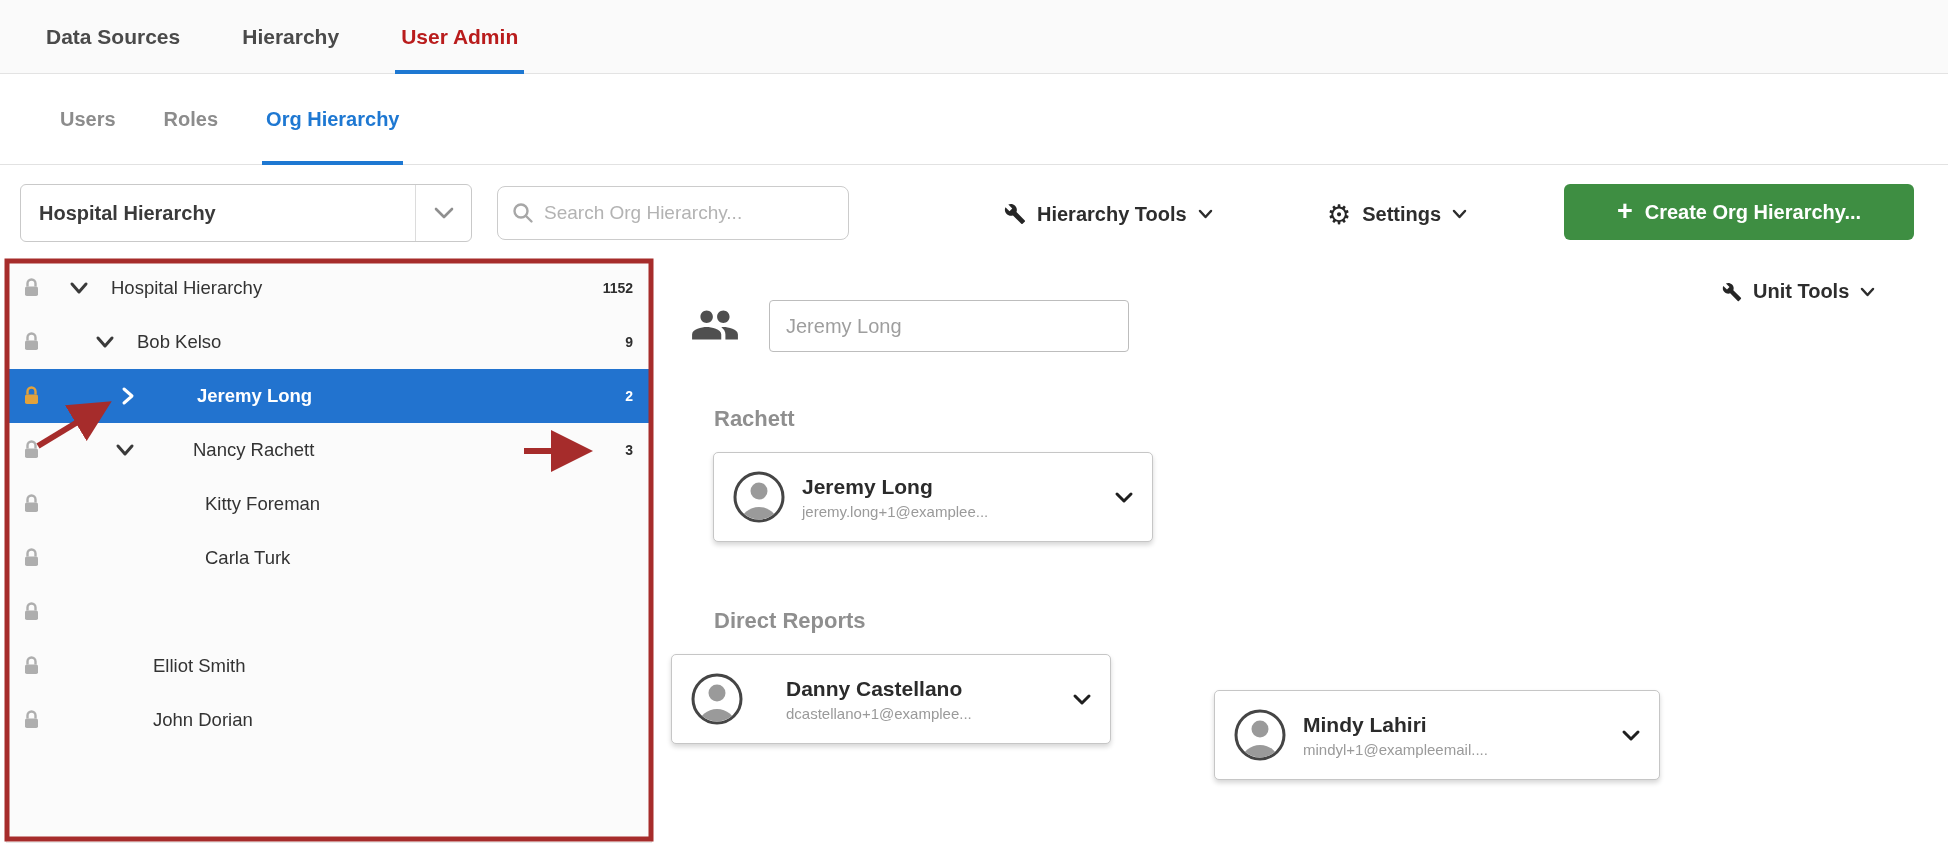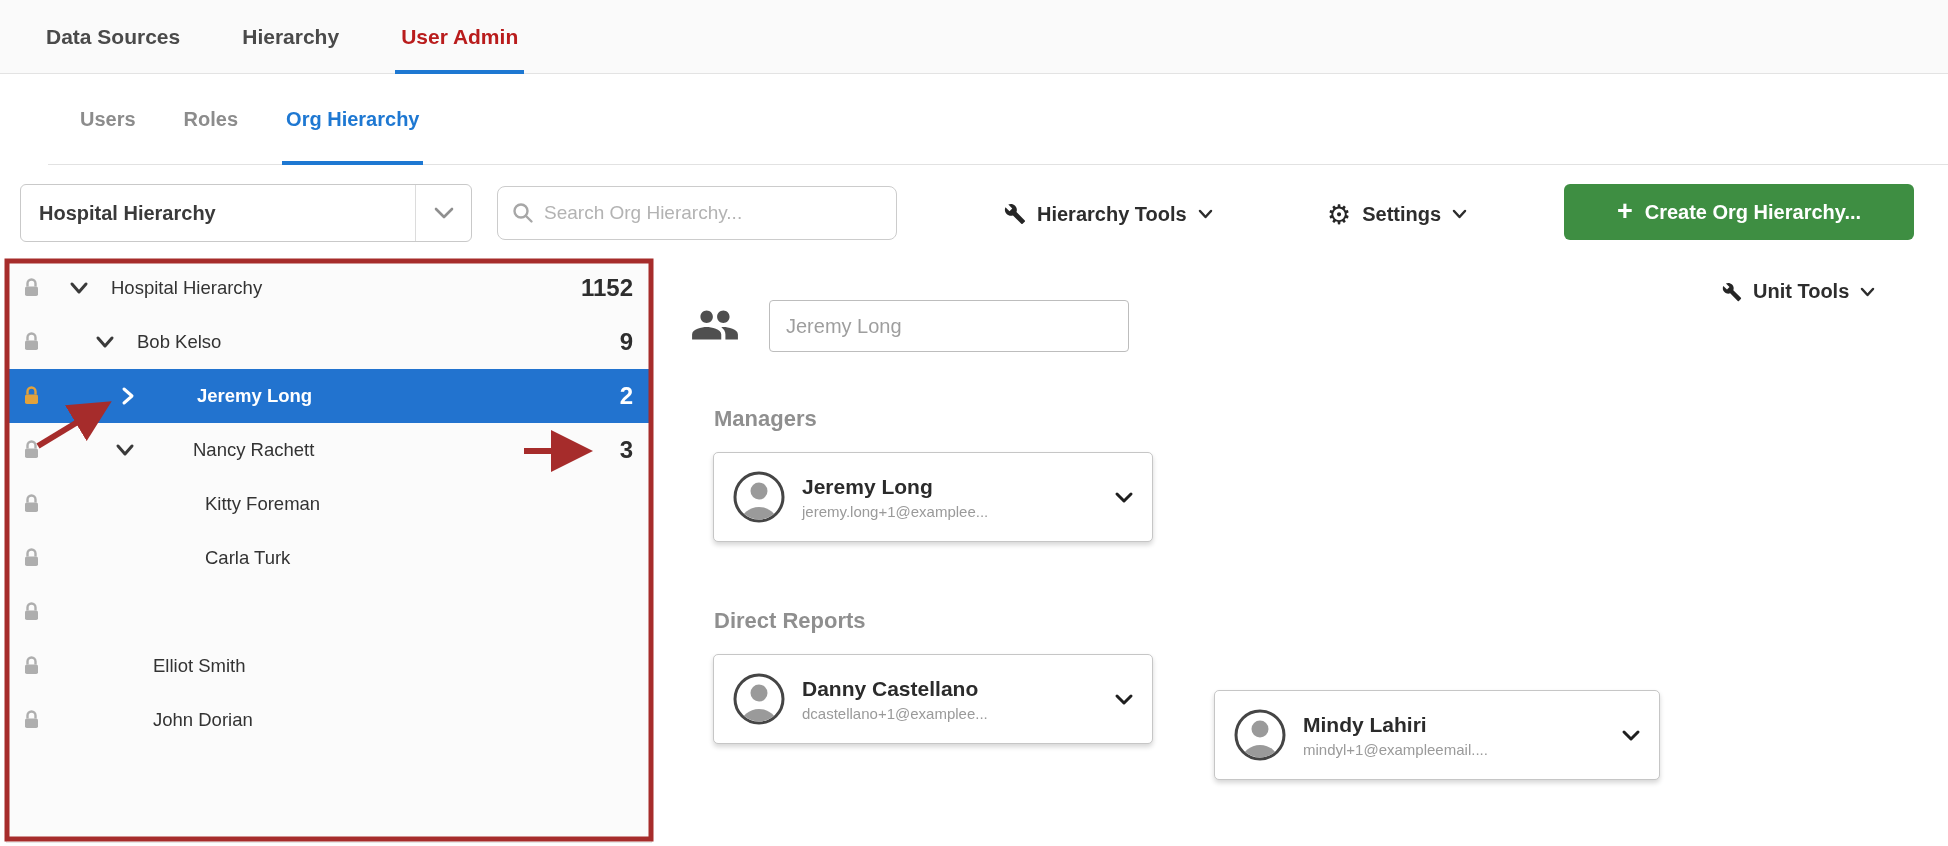--- a/index.html
+++ b/index.html
@@ -13,36 +13,36 @@
             padding-left:46px; gap:62px; z-index:2; }
   .topnav .nitem { position:relative; height:100%; display:flex; align-items:center;
             font-size:21px; font-weight:600; color:#4a4a4a; cursor:pointer; }
   .topnav .nitem.active { color:#b91c1c; font-weight:700; }
   .topnav .nitem.active::after { content:""; position:absolute; left:-6px; right:-6px;
             bottom:-1px; height:4px; background:#1e78d2; }
 
   
   .subnav { position:absolute; top:74px; left:0; right:0; height:91px; background:#fff;
             border-bottom:1px solid #e2e2e2; display:flex; align-items:center;
-            padding-left:32px; gap:48px; z-index:2;margin-left:48px; }
+            padding-left:60px; gap:48px; z-index:2; }
   .subnav .nitem { position:relative; height:100%; display:flex; align-items:center;
             font-size:20px; font-weight:600; color:#8c8c8c; cursor:pointer; }
   .subnav .nitem.active { color:#1e78d2; font-weight:700; }
   .subnav .nitem.active::after { content:""; position:absolute; left:-4px; right:-4px;
             bottom:-1px; height:4px; background:#1e78d2; }
 
   
   .hselect { position:absolute; left:20px; top:184px; width:452px; height:58px;
             border:1px solid #c9c9c9; border-radius:6px; background:#fff;
             display:flex; align-items:center; cursor:pointer; }
   .hselect .val { flex:1; padding-left:18px; font-size:20px; font-weight:700; color:#3a3a3a; }
   .hselect .caret { width:56px; height:100%; border-left:1px solid #dcdcdc;
             display:flex; align-items:center; justify-content:center; }
 
-  .searchbox { position:absolute; left:497px; top:186px; width:400px; height:54px;
+  .searchbox { position:absolute; left:497px; top:186px; width:352px; height:54px;
             border:1px solid #cccccc; border-radius:8px; background:#fff;
             display:flex; align-items:center; padding:0 14px; }
   .searchbox input { border:none; outline:none; flex:1; min-width:0; margin-left:10px;
             font-size:19px; color:#555; font-family:inherit; background:transparent; }
   .searchbox input::placeholder { color:#b3b3b3; }
 
   .menu { position:absolute; top:196px; height:36px; display:flex; align-items:center;
           gap:11px; font-size:20px; font-weight:700; color:#2d2d2d; cursor:pointer; }
   #menu-hierarchy-tools { left:1004px; }
   #menu-settings { left:1327px; }
@@ -57,21 +57,21 @@
   
   .tree { position:absolute; left:6px; top:260px; width:646px; height:583px;
           background:#fbfbfb; border:1px solid #e6e6e6; z-index:1; }
   .trow { position:relative; height:54px; cursor:pointer; }
   .trow .lock { position:absolute; left:16px; top:50%; transform:translateY(-50%); display:flex; }
   .trow .lock .lk-sh { stroke:#aeaeae; }
   .trow .lock .lk-bd { fill:#aeaeae; }
   .trow .chev { position:absolute; top:50%; transform:translateY(-50%); display:flex; }
   .trow .chev polyline { stroke:#3a3a3a; }
   .trow .tname { position:absolute; top:0; line-height:54px; font-size:18.5px; color:#333; white-space:nowrap; }
-  .trow .tcount { position:absolute; right:18px; top:0; line-height:54px; font-size:24px;
+  .trow .tcount { position:absolute; right:18px; top:0; line-height:54px; font-size:14px;
             color:#2e2e2e; font-weight:600; }
   .trow.sel { background:#2273cf; }
   .trow.sel .tname { color:#fff; font-weight:700; }
   .trow.sel .tcount { color:#fff; }
   .trow.sel .chev polyline { stroke:#fff; }
   .trow.sel .lock .lk-sh { stroke:#e2a23b; }
   .trow.sel .lock .lk-bd { fill:#e2a23b; }
 
   .trow:nth-child(1) .chev { left:62px; }  .trow:nth-child(1) .tname { left:104px; }
   .trow:nth-child(2) .chev { left:88px; }  .trow:nth-child(2) .tname { left:130px;text-align:right; }
@@ -92,21 +92,21 @@
             color:#9e9e9e; font-family:inherit; background:#fff; outline:none; }
 
   .sec-title { position:absolute; font-size:22px; font-weight:600; color:#8f8f8f; }
   #managers-title { left:714px; top:406px; }
   #reports-title  { left:714px; top:608px; }
 
   .card { position:absolute; width:440px; height:90px; background:#fff;
           border:1px solid #c6c6c6; border-radius:5px; box-shadow:0 3px 5px rgba(0,0,0,.16);
           display:flex; align-items:center; padding:0 18px; cursor:pointer; }
   #card-manager { left:713px; top:452px; }
-  #card-dr1 { left:713px; top:654px; }
+  #card-dr1 { left:671px; top:654px;gap:26px; }
   #card-dr2 { left:1214px; top:654px; width:446px;margin-top:36px; }
   .card .cinfo { flex:1; margin-left:16px; min-width:0; }
   .card .cname { font-size:21px; font-weight:700; color:#2b2b2b; white-space:nowrap; }
   .card .cemail { font-size:15px; color:#9a9a9a; margin-top:4px; white-space:nowrap; }
   .card .dd { flex:0 0 auto; margin-left:6px; display:flex; }
 
   
   .annotations { position:absolute; left:0; top:0; z-index:50; pointer-events:none; }
 </style>
 </head>
@@ -311,21 +311,21 @@
   </div>
 
   <span class="group-ic">
     <svg width="50" height="50" viewBox="0 0 24 24" fill="#4f4f4f">
         <path d="M16 11c1.66 0 2.99-1.34 2.99-3S17.66 5 16 5c-1.66 0-3 1.34-3 3s1.34 3 3 3zm-8 0c1.66 0 2.99-1.34 2.99-3S9.66 5 8 5C6.34 5 5 6.34 5 8s1.34 3 3 3zm0 2c-2.33 0-7 1.17-7 3.5V19h14v-2.5c0-2.33-4.67-3.5-7-3.5zm8 0c-.29 0-.62.02-.97.05 1.16.84 1.97 1.97 1.97 3.45V19h6v-2.5c0-2.33-4.67-3.5-7-3.5z"></path>
       </svg>
   </span>
 
   <input class="unit-input" type="text" value="Jeremy Long" style="">
 
-  <div class="sec-title" id="managers-title">Managers</div>
+  <div class="sec-title" id="managers-title">Rachett</div>
 
   <div class="card" id="card-manager">
     <span style="display:flex;">
       <svg width="54" height="54" viewBox="0 0 54 54">
         <defs>
             <clipPath id="av1">
               <circle cx="27" cy="27" r="22.5"></circle>
             </clipPath>
           </defs>
         <circle cx="27" cy="27" r="24" fill="#fff" stroke="#454545" stroke-width="3"></circle>

